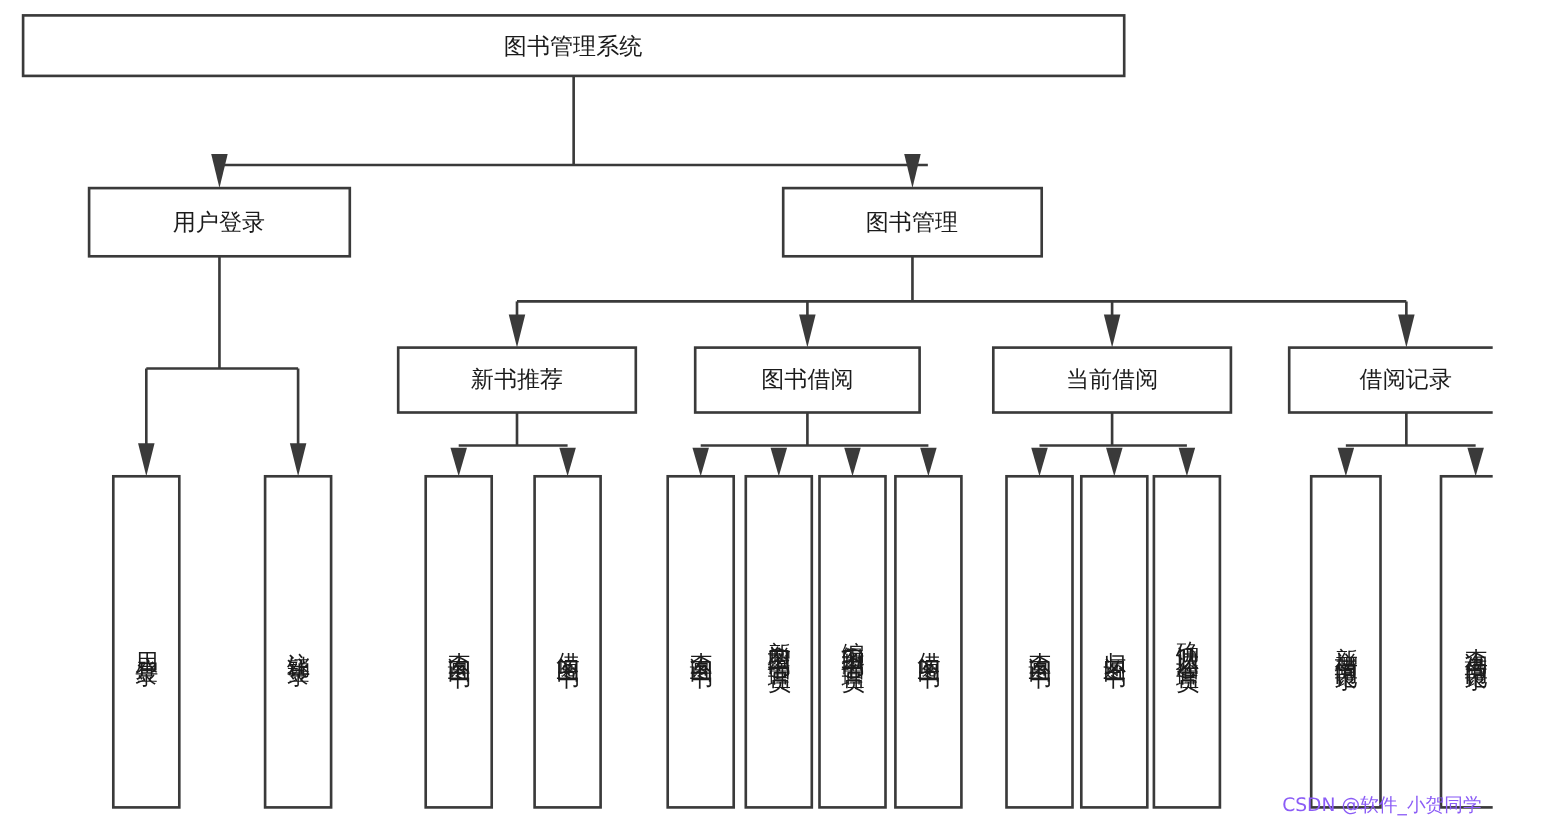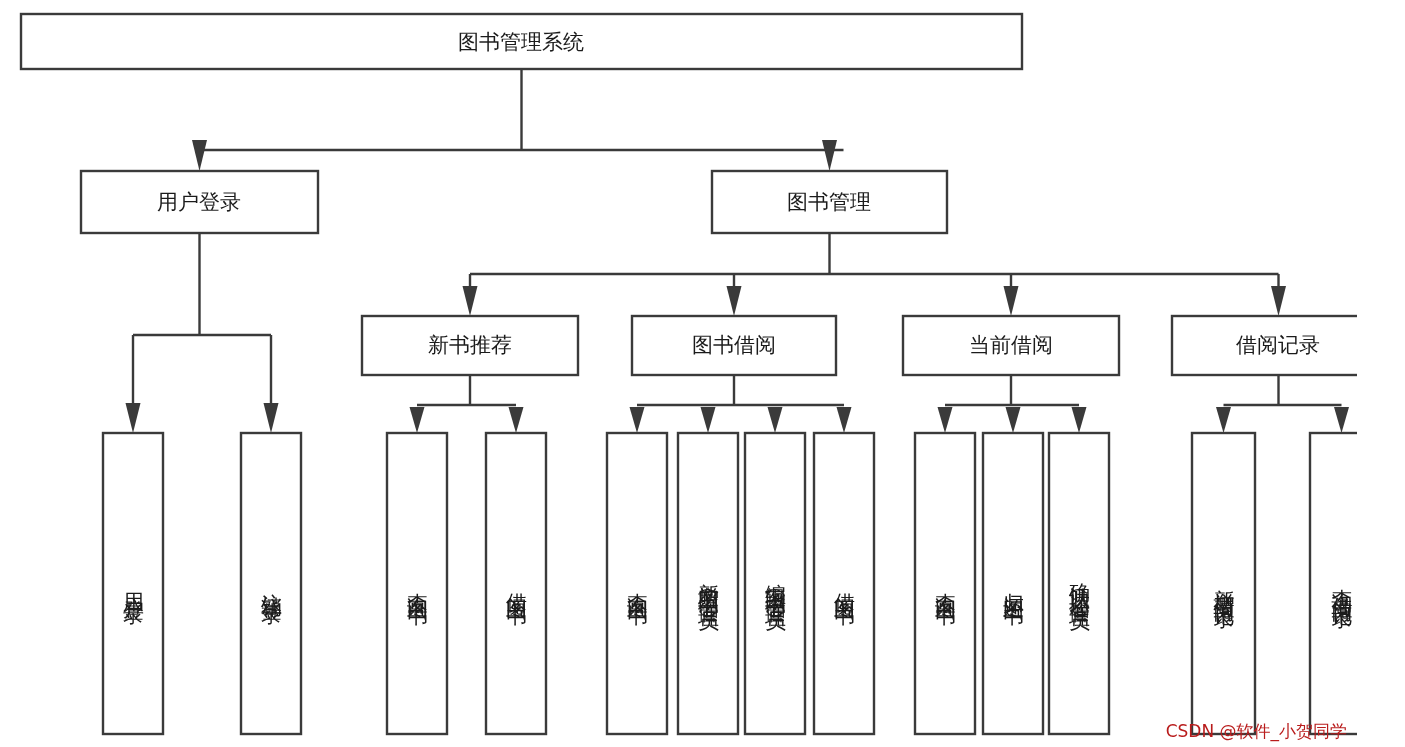--- a/index.html
+++ b/index.html
@@ -59,21 +59,21 @@
     text-align: center;
     white-space: nowrap;
     pointer-events: none;
   }
   #watermark {
     position: absolute;
     right: 10px;
     bottom: 4px;
     font-family: "DejaVu Sans", "Liberation Sans", sans-serif;
     font-size: 17px;
-    color: #b91c1c;
+    color: #8b5cf6;
     white-space: nowrap;
     user-select: none;
   }
 </style>
 </head>
 <body>
 
 <div id="canvas">
 
   <svg id="diagram-svg" viewBox="0 0 1405 747" xmlns="http://www.w3.org/2000/svg">

